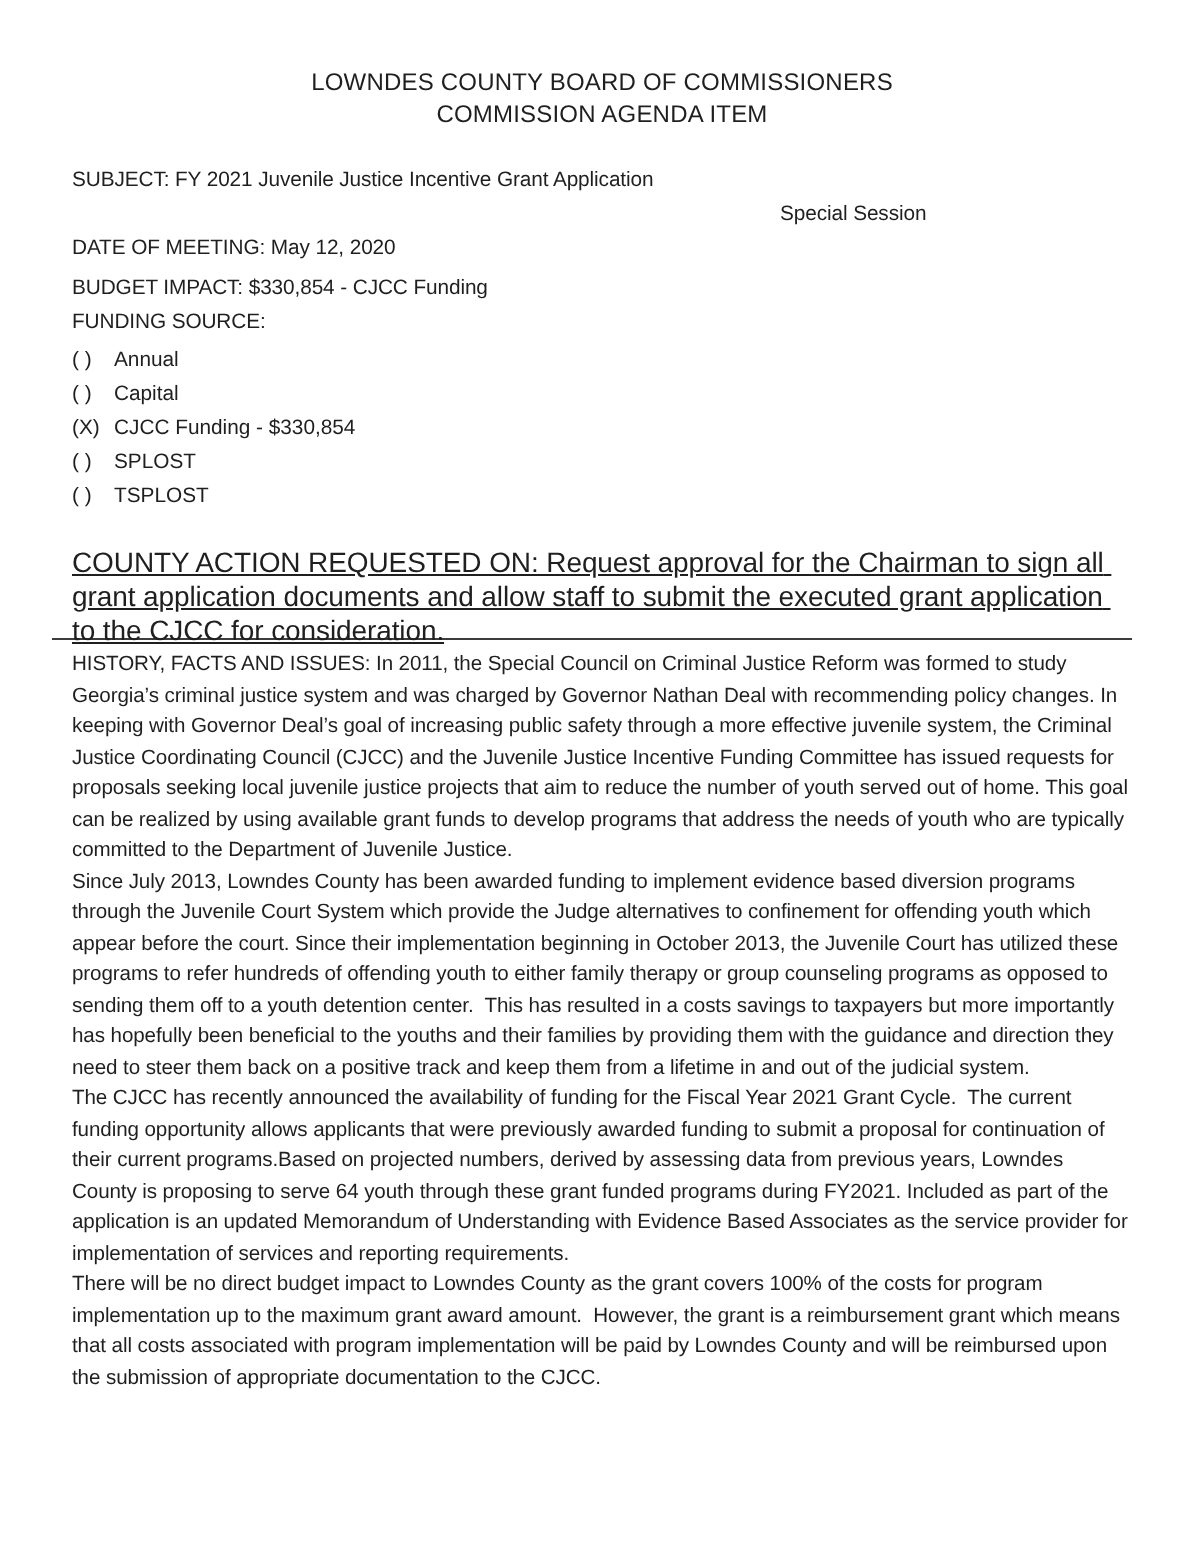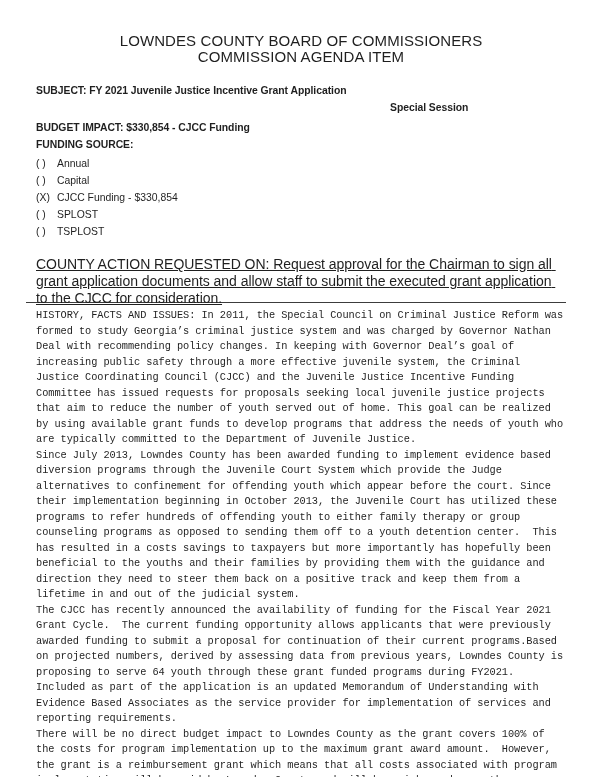--- a/index.html
+++ b/index.html
@@ -13,30 +13,29 @@
     color: #1f1f1f;
     -webkit-font-smoothing: antialiased;
   }
   .content {
     position: absolute;
     top: 0; left: 36px; right: 34px;
   }
   .doc-header {
     padding-top: 33px;
     text-align: center;
-    font-size: 15px;
+    font-size: 12px;
     line-height: 16px;
     letter-spacing: 0.1px;
   }
   .line {
     font-size: 10.4px;
     line-height: 17px;
     letter-spacing: -0.05px;
     white-space: pre-wrap;
-    font-weight: bold;
   }
   .subject-block { margin-top: 17px; }
   .session-line { margin-left: 354px; }
   .budget-block { margin-top: 3px; }
   .cb-list { margin-top: 2px; }
   .cb-row {
     font-size: 10.4px;
     line-height: 17px;
     display: flex;
   }
@@ -61,37 +60,37 @@
     width: calc(100% + 10px);
   }
   .history-block { margin-top: 5px; }
   .body-par {
     margin: 0;
     font-size: 10.3px;
     line-height: 15.5px;
     letter-spacing: -0.05px;
     white-space: pre-wrap;
     text-align: left;
-    font-family: Liberation Mono, monospace;
   }
 </style>
 </head>
 <body>
 
 <div class="page">
   <div class="content">
 
     <div class="doc-header">
       <div>LOWNDES COUNTY BOARD OF COMMISSIONERS</div>
       <div>COMMISSION AGENDA ITEM</div>
     </div>
 
     <div class="subject-block">
       <div class="line">SUBJECT: FY 2021 Juvenile Justice Incentive Grant Application</div>
       <div class="line session-line">Special Session</div>
+      <div class="line">DATE OF MEETING: May 12, 2020</div>
     </div>
 
     <div class="budget-block">
       <div class="line">BUDGET IMPACT: $330,854 - CJCC Funding</div>
       <div class="line">FUNDING SOURCE:</div>
     </div>
 
     <div class="cb-list">
       <div class="cb-row">
         <span class="cb-mark">( )</span>

